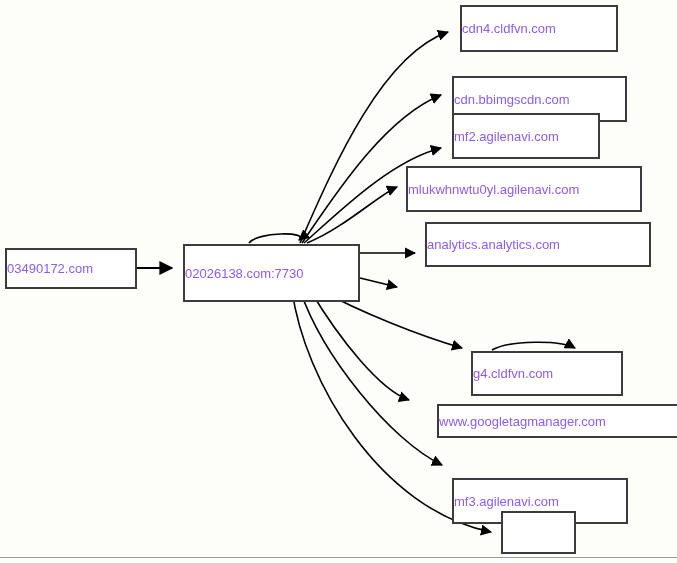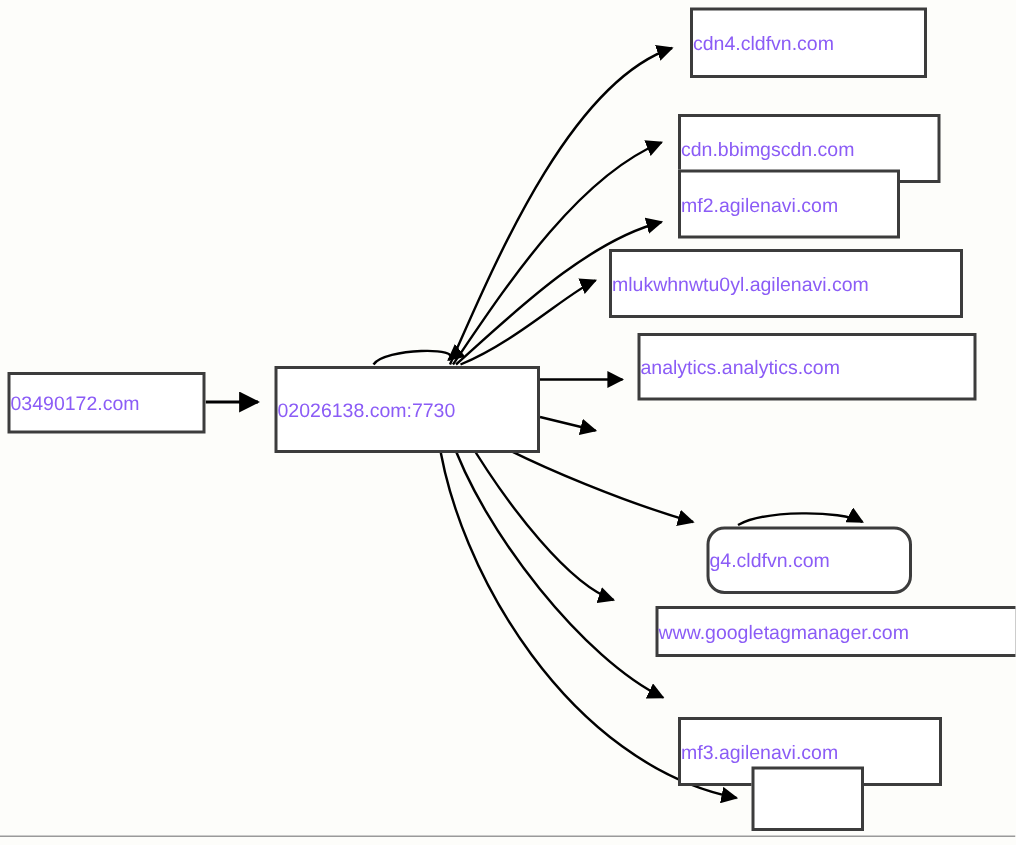--- a/index.html
+++ b/index.html
@@ -114,21 +114,21 @@
 
   <div class="node-box" style="left:406px; top:166px; width:236px; height:46px;">
     <span class="node-label">mlukwhnwtu0yl.agilenavi.com</span>
   </div>
 
   <div class="node-box" style="left:425px; top:222px; width:226px; height:45px;">
     <span class="node-label">analytics.analytics.com</span>
   </div>
 
 
-  <div class="node-box" style="left:471px; top:351px; width:137px; height:45px;border-radius:12px;">
+  <div class="node-box" style="left:471px; top:351px; width:152px; height:45px;">
     <span class="node-label">g4.cldfvn.com</span>
   </div>
 
   <div class="node-box" style="left:437px; top:404px; width:242px; height:34px;">
     <span class="node-label">www.googletagmanager.com</span>
   </div>
 
   <div class="node-box" style="left:452px; top:478px; width:176px; height:46px;">
     <span class="node-label">mf3.agilenavi.com</span>
   </div>

